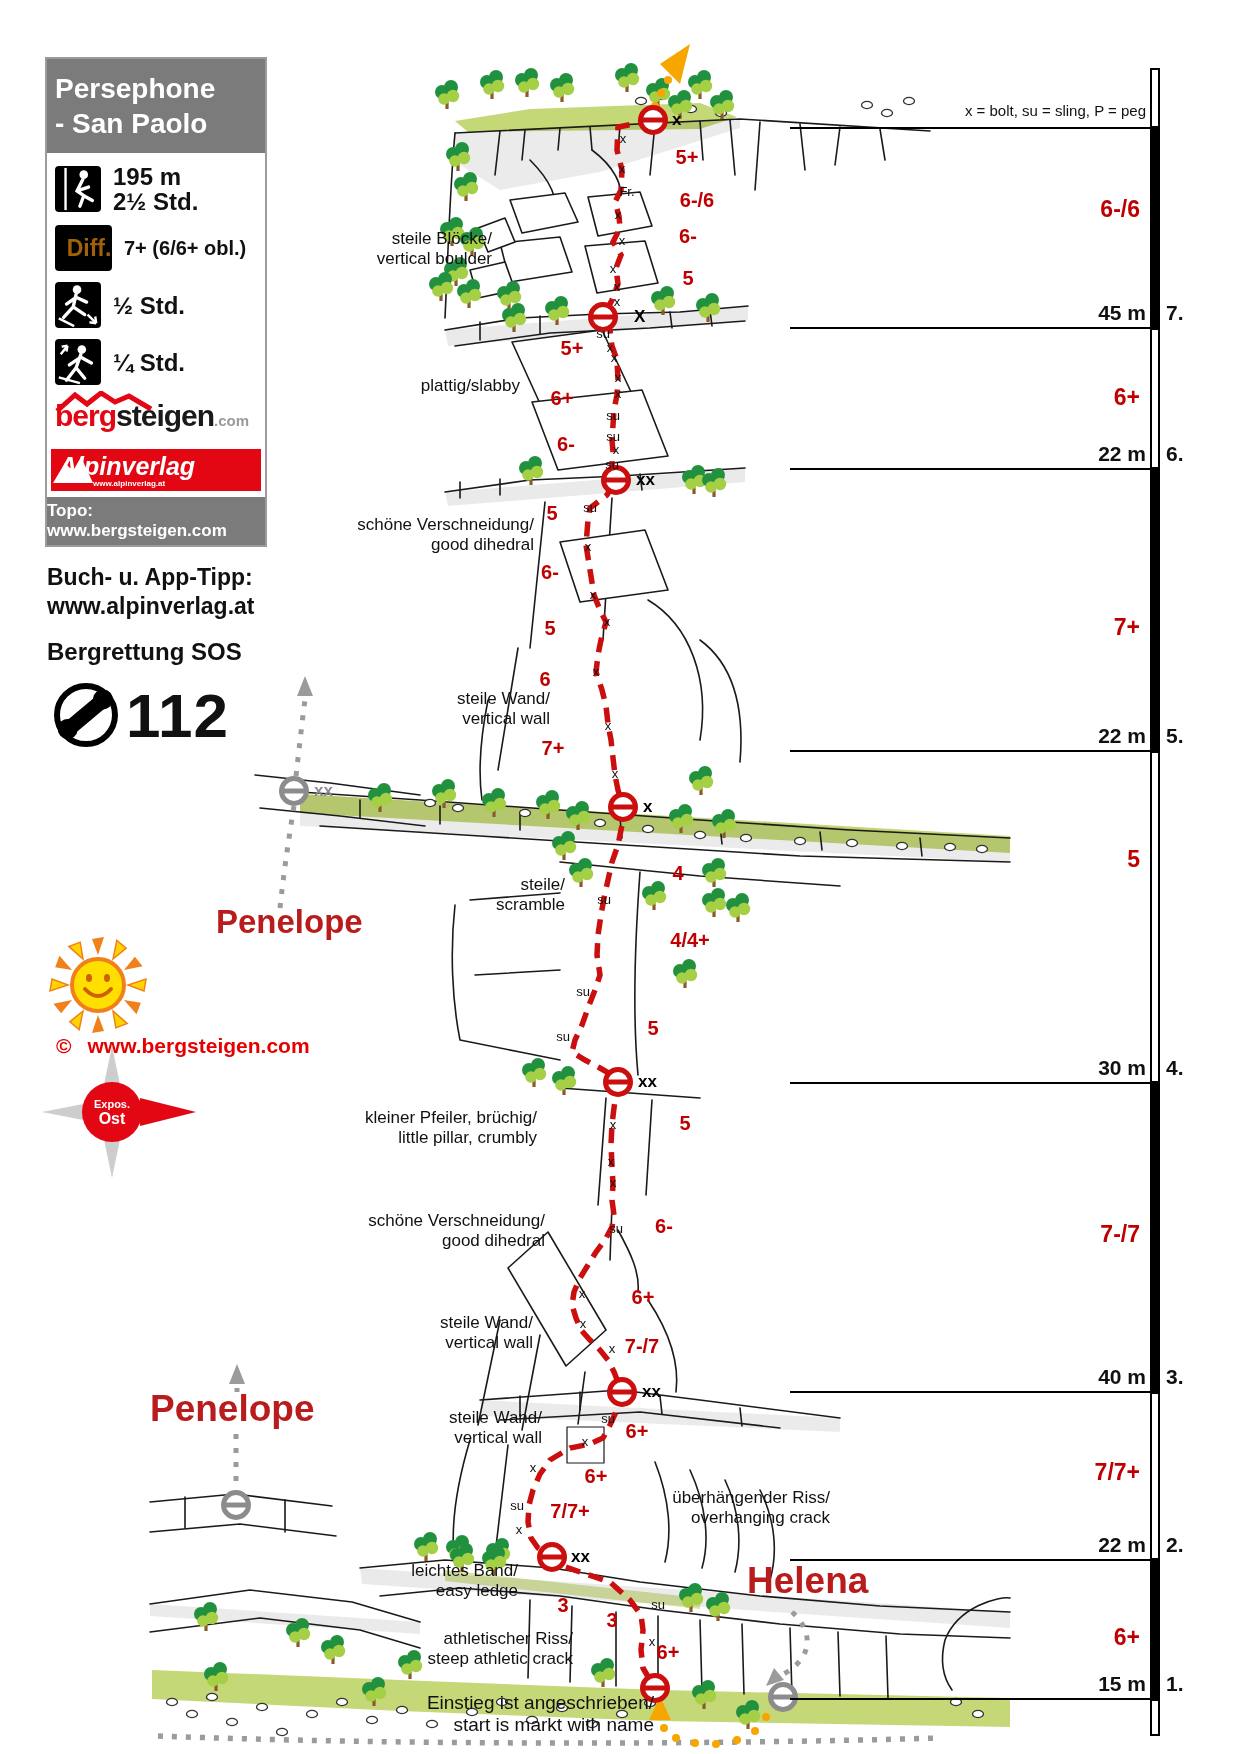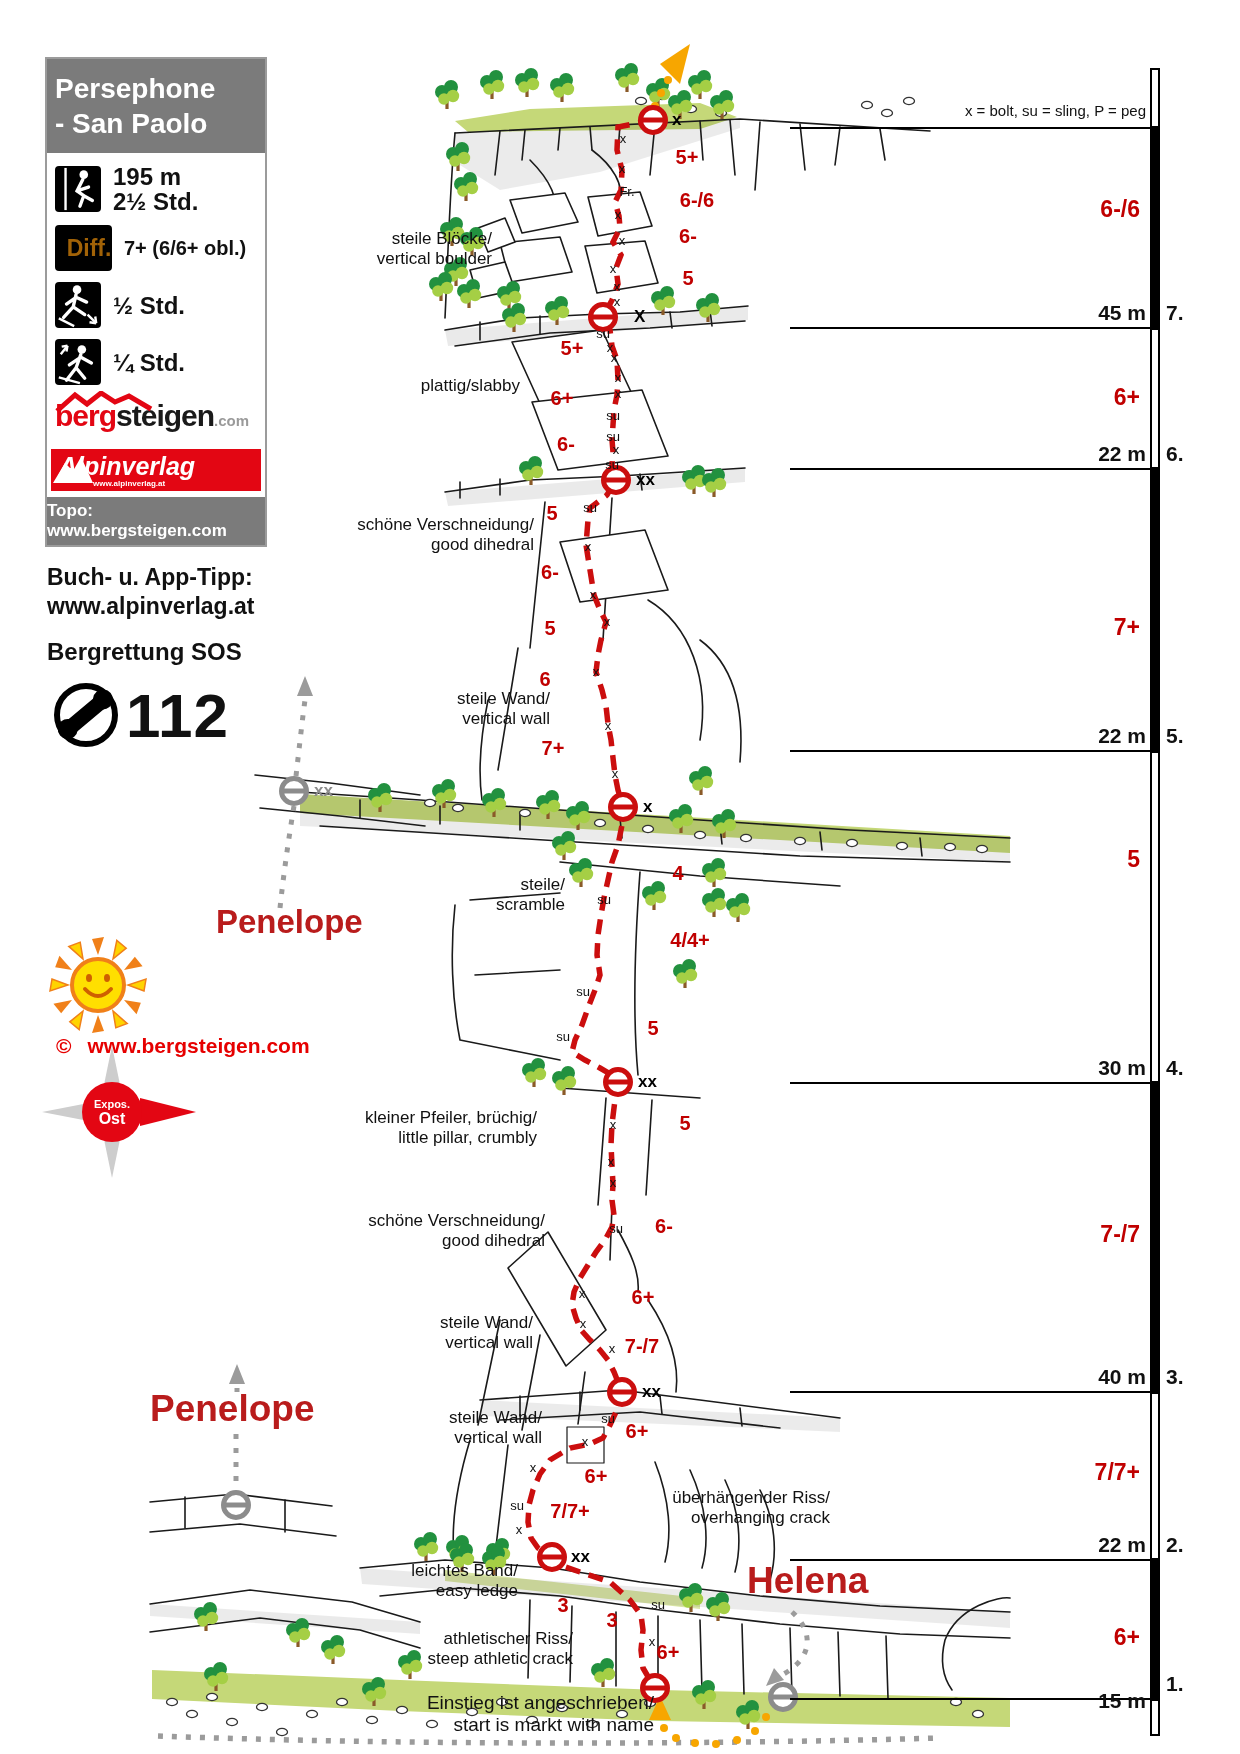--- a/index.html
+++ b/index.html
@@ -472,21 +472,21 @@
   <span class="scale-grade" style="right:100px;top:1221px;">7-/7</span>
   <span class="scale-grade" style="right:100px;top:1459px;">7/7+</span>
   <span class="scale-grade" style="right:100px;top:1624px;">6+</span>
 
   <span class="len-label" style="right:94px;top:301px;">45 m</span>
   <span class="len-label" style="right:94px;top:442px;">22 m</span>
   <span class="len-label" style="right:94px;top:724px;">22 m</span>
   <span class="len-label" style="right:94px;top:1056px;">30 m</span>
   <span class="len-label" style="right:94px;top:1365px;margin-left:16px;">40 m</span>
   <span class="len-label" style="right:94px;top:1533px;">22 m</span>
-  <span class="len-label" style="right:94px;top:1672px;margin-top:17px;">15 m</span>
+  <span class="len-label" style="right:94px;top:1672px;">15 m</span>
 
   <span class="num-label" style="left:1166px;top:301px;">7.</span>
   <span class="num-label" style="left:1166px;top:442px;">6.</span>
   <span class="num-label" style="left:1166px;top:724px;">5.</span>
   <span class="num-label" style="left:1166px;top:1056px;">4.</span>
   <span class="num-label" style="left:1166px;top:1365px;">3.</span>
   <span class="num-label" style="left:1166px;top:1533px;">2.</span>
   <span class="num-label" style="left:1166px;top:1672px;">1.</span>
 
   <div class="feat" style="right:748px;top:229px;">

